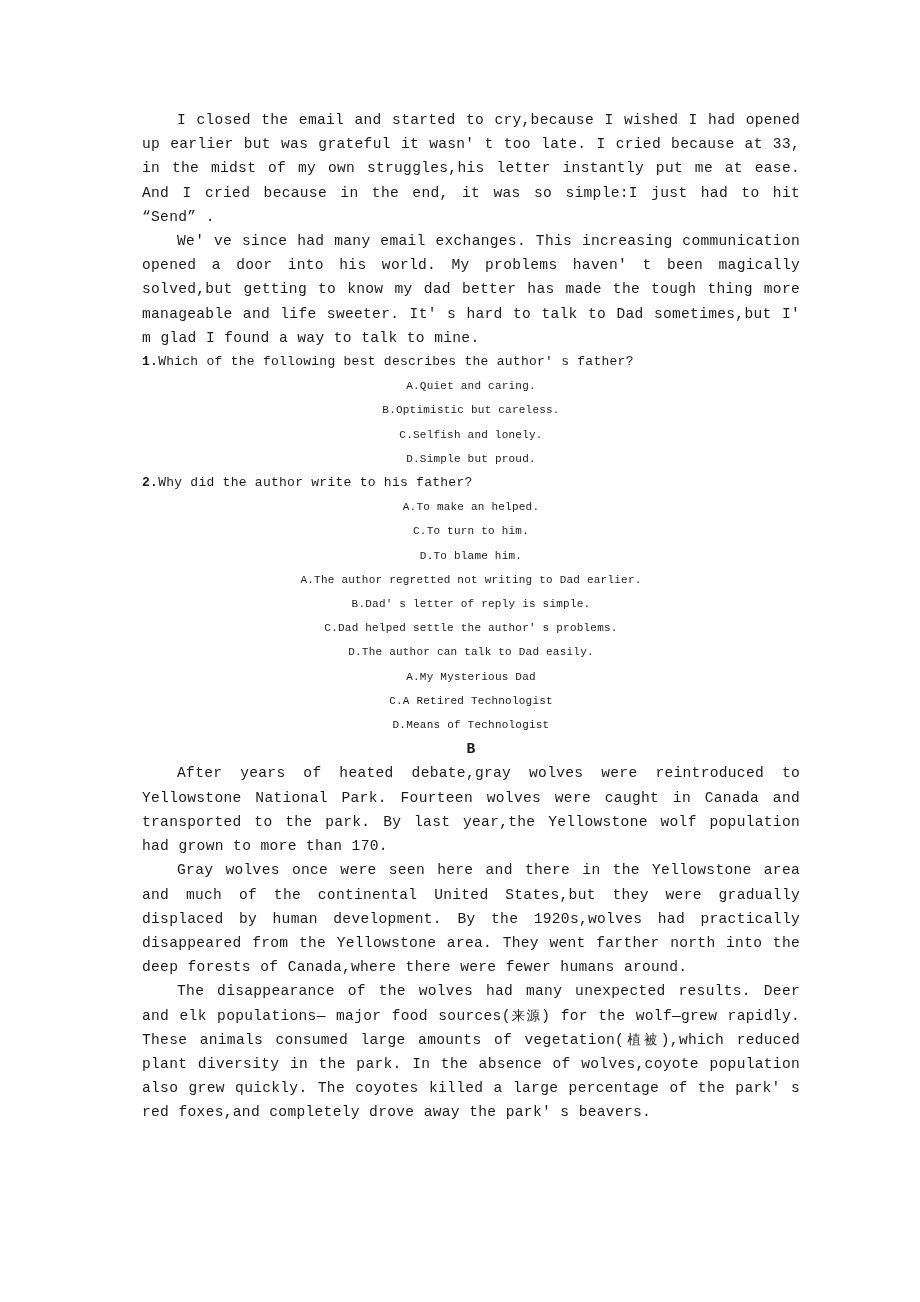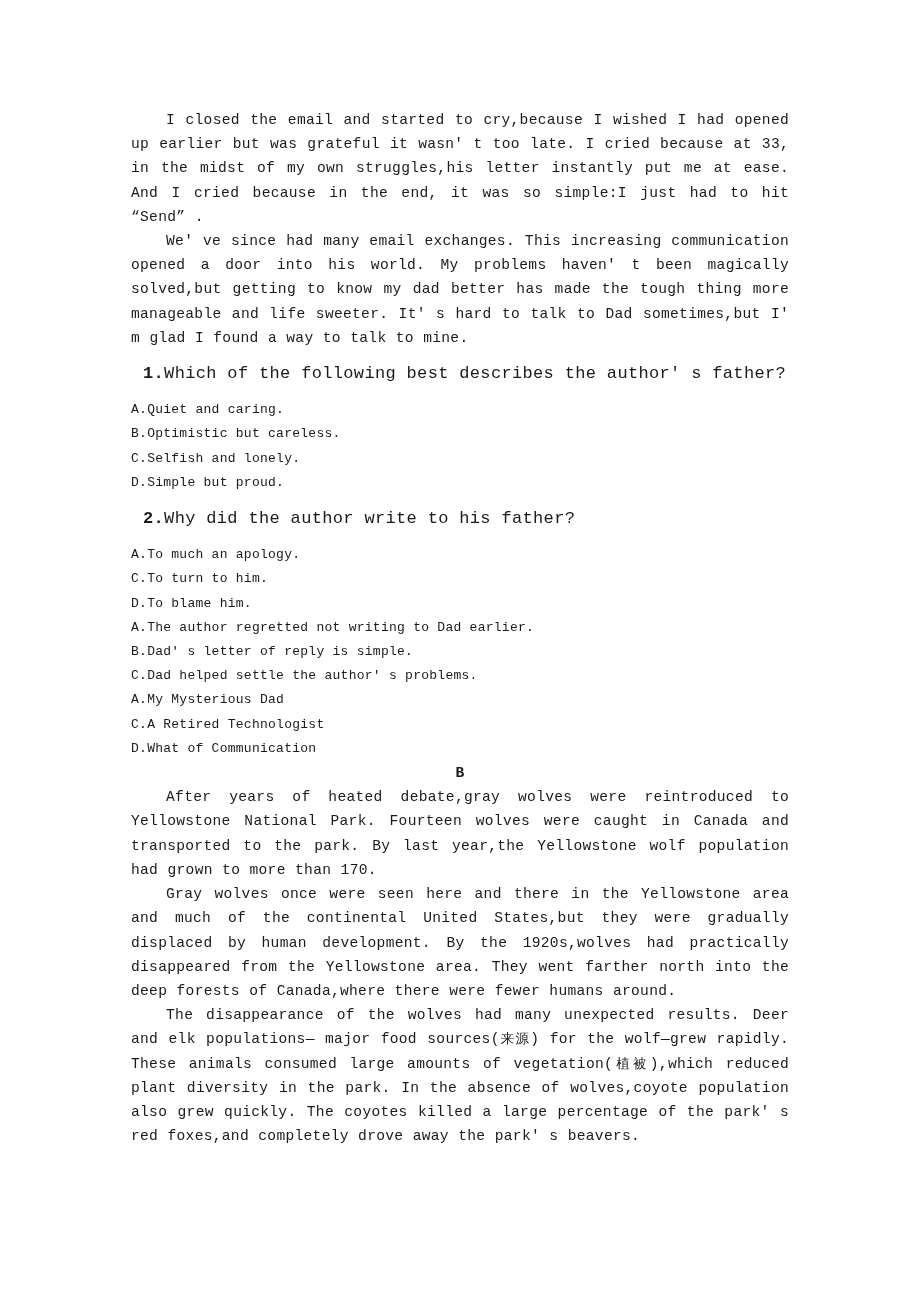--- a/index.html
+++ b/index.html
@@ -19,54 +19,54 @@
     position: absolute;
     left: 0;
     top: 0;
     width: 920px;
     height: 1302px;
     background: #ffffff;
     overflow: hidden;
   }
   .content {
     position: absolute;
-    left: 131px;
+    left: 142px;
     top: 108px;
     width: 658px;
   }
   
   .para {
     text-align: justify;
     text-align-last: left;
     text-justify: inter-word;
     font-size: 14.6px;
     line-height: 24.2px;
     margin: 0;
     text-indent: 2.4em;
     letter-spacing: 0.02em;
     word-spacing: 0.02em;
   }
   
   .qline {
-    font-size: 17px;
+    font-size: 13px;
     line-height: 24.2px;
-    margin: 12px;
+    margin: 0;
     text-align: left;
     letter-spacing: 0.02em;
     white-space: nowrap;
   }
   .qnum {
     font-weight: bold;
   }
   
   .optline {
-    font-size: 13px;
+    font-size: 11px;
     line-height: 24.2px;
     margin: 0;
-    text-align: left;
+    text-align: center;
     letter-spacing: 0.02em;
     white-space: nowrap;
   }
   .optlabel {
     font-weight: normal;
   }
   
   .section-letter {
     font-size: 14.6px;
     line-height: 24.2px;
@@ -92,31 +92,32 @@
     <p class="para">I closed the email and started to cry,because I wished I had opened up earlier but was grateful it wasn' t too late. I cried because at 33, in the midst of my own struggles,his letter instantly put me at ease. And I cried because in the end, it was so simple:I just had to hit  “Send” .</p>
     <p class="para">We' ve since had many email exchanges. This increasing communication opened a door into his world. My problems haven' t been magically solved,but getting to know my dad better has made the tough thing more manageable and life sweeter. It' s hard to talk to Dad sometimes,but I' m glad I found a way to talk to mine.</p>
 
     <p class="qline"><span class="qnum">1.</span><span>Which of the following best describes the author' s father?</span></p>
     <p class="optline"><span class="optlabel">A.</span><span>Quiet and caring.</span></p>
     <p class="optline"><span class="optlabel">B.</span><span>Optimistic but careless.</span></p>
     <p class="optline"><span class="optlabel">C.</span><span>Selfish and lonely.</span></p>
     <p class="optline"><span class="optlabel">D.</span><span>Simple but proud.</span></p>
 
     <p class="qline"><span class="qnum">2.</span><span>Why did the author write to his father?</span></p>
-    <p class="optline"><span class="optlabel">A.</span><span>To much an apology.</span></p>
+    <p class="optline"><span class="optlabel">A.</span><span>To make an helped.</span></p>
     <p class="optline"><span class="optlabel">C.</span><span>To turn to him.</span></p>
     <p class="optline"><span class="optlabel">D.</span><span>To blame him.</span></p>
 
     <p class="optline"><span class="optlabel">A.</span><span>The author regretted not writing to Dad earlier.</span></p>
     <p class="optline"><span class="optlabel">B.</span><span>Dad' s letter of reply is simple.</span></p>
     <p class="optline"><span class="optlabel">C.</span><span>Dad helped settle the author' s problems.</span></p>
+    <p class="optline"><span class="optlabel">D.</span><span>The author can talk to Dad easily.</span></p>
 
     <p class="optline"><span class="optlabel">A.</span><span>My Mysterious Dad</span></p>
     <p class="optline"><span class="optlabel">C.</span><span>A Retired Technologist</span></p>
-    <p class="optline"><span class="optlabel">D.</span><span>What of Communication</span></p>
+    <p class="optline"><span class="optlabel">D.</span><span>Means of Technologist</span></p>
 
     <p class="section-letter">B</p>
 
     <p class="para">After years of heated debate,gray wolves were reintroduced to Yellowstone National Park. Fourteen wolves were caught in Canada and transported to the park. By last year,the Yellowstone wolf population had grown to more than 170.</p>
 
     <p class="para"><span>Gray wolves once were seen here and there in the Yellowstone area and much of the continental United States,but they were gradually </span><span class="uline">displaced</span><span> by human development. By the 1920s,wolves had practically disappeared from the Yellowstone area. They went farther north into the deep forests of Canada,where there were fewer humans around.</span></p>
 
     <p class="para"><span>The disappearance of the wolves had many unexpected results. Deer and elk populations— major food sources(</span><span class="cjk">来源</span><span>) for the wolf—grew rapidly. These animals consumed large amounts of vegetation(</span><span class="cjk">植被</span><span>),which reduced plant diversity in the park. In the absence of wolves,coyote population also grew quickly. The coyotes killed a large percentage of the park' s red foxes,and completely drove away the park' s beavers.</span></p>
 
   </div>

